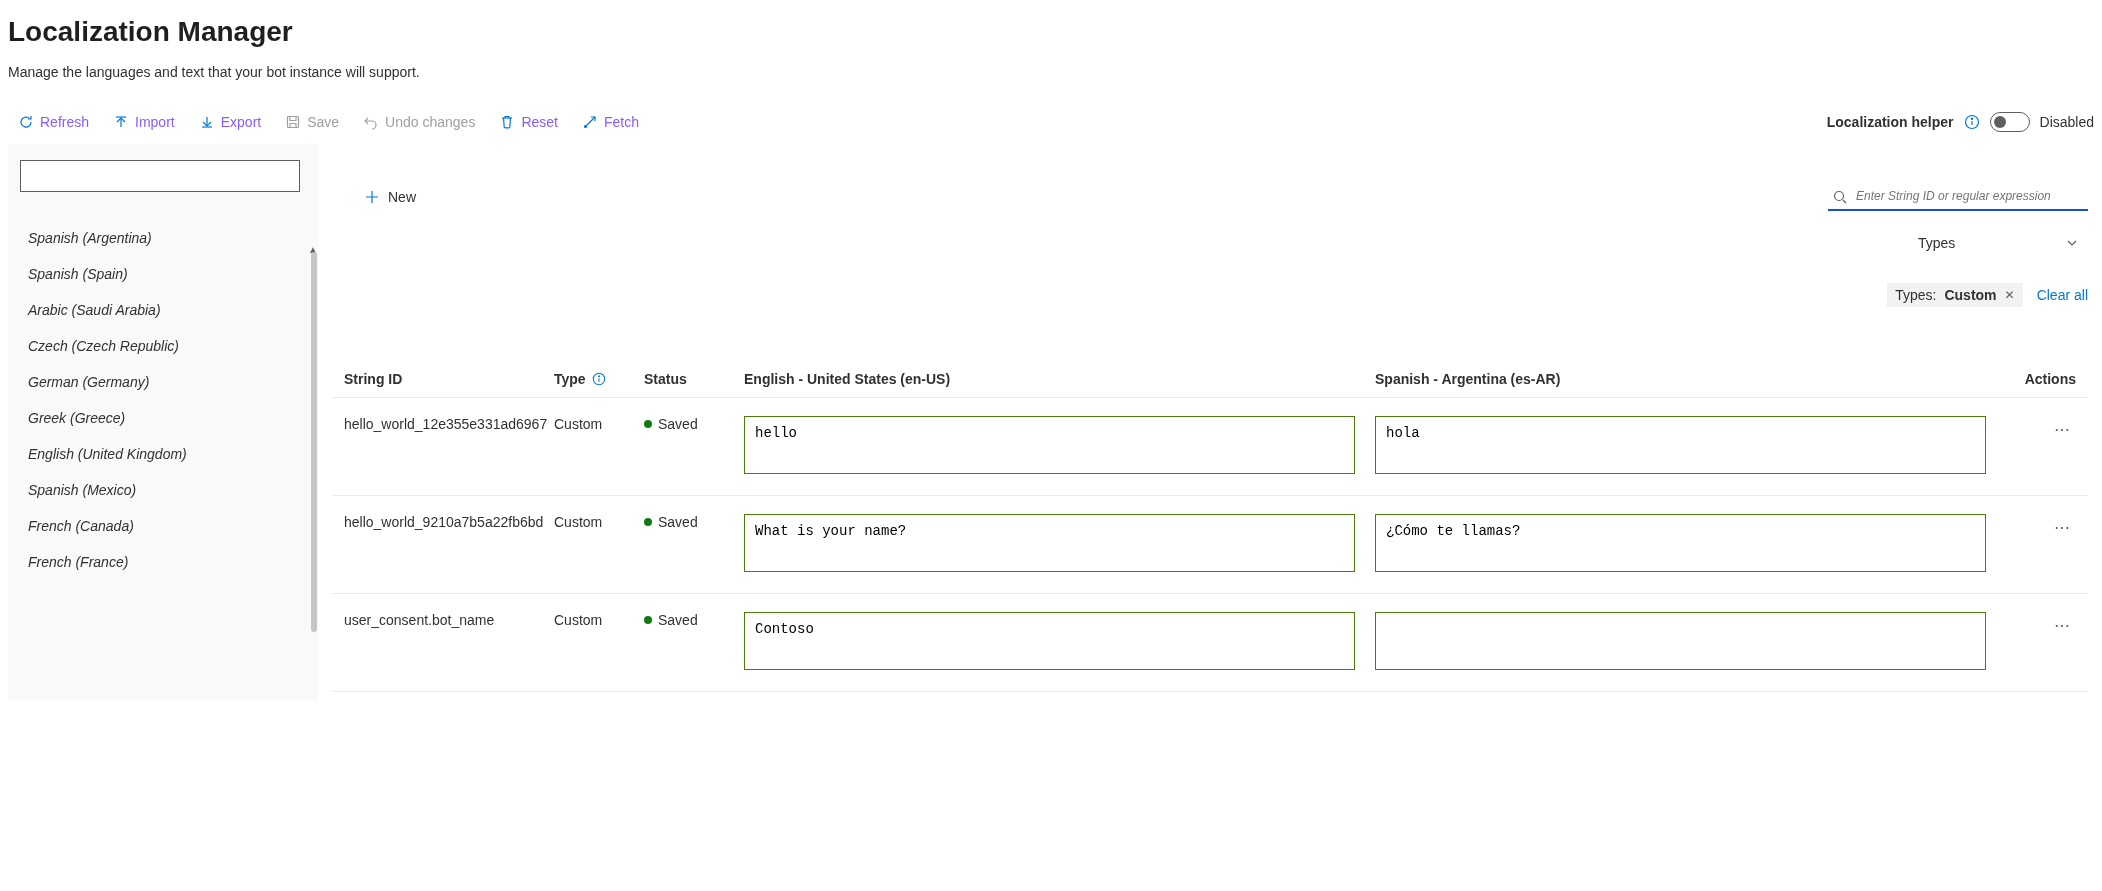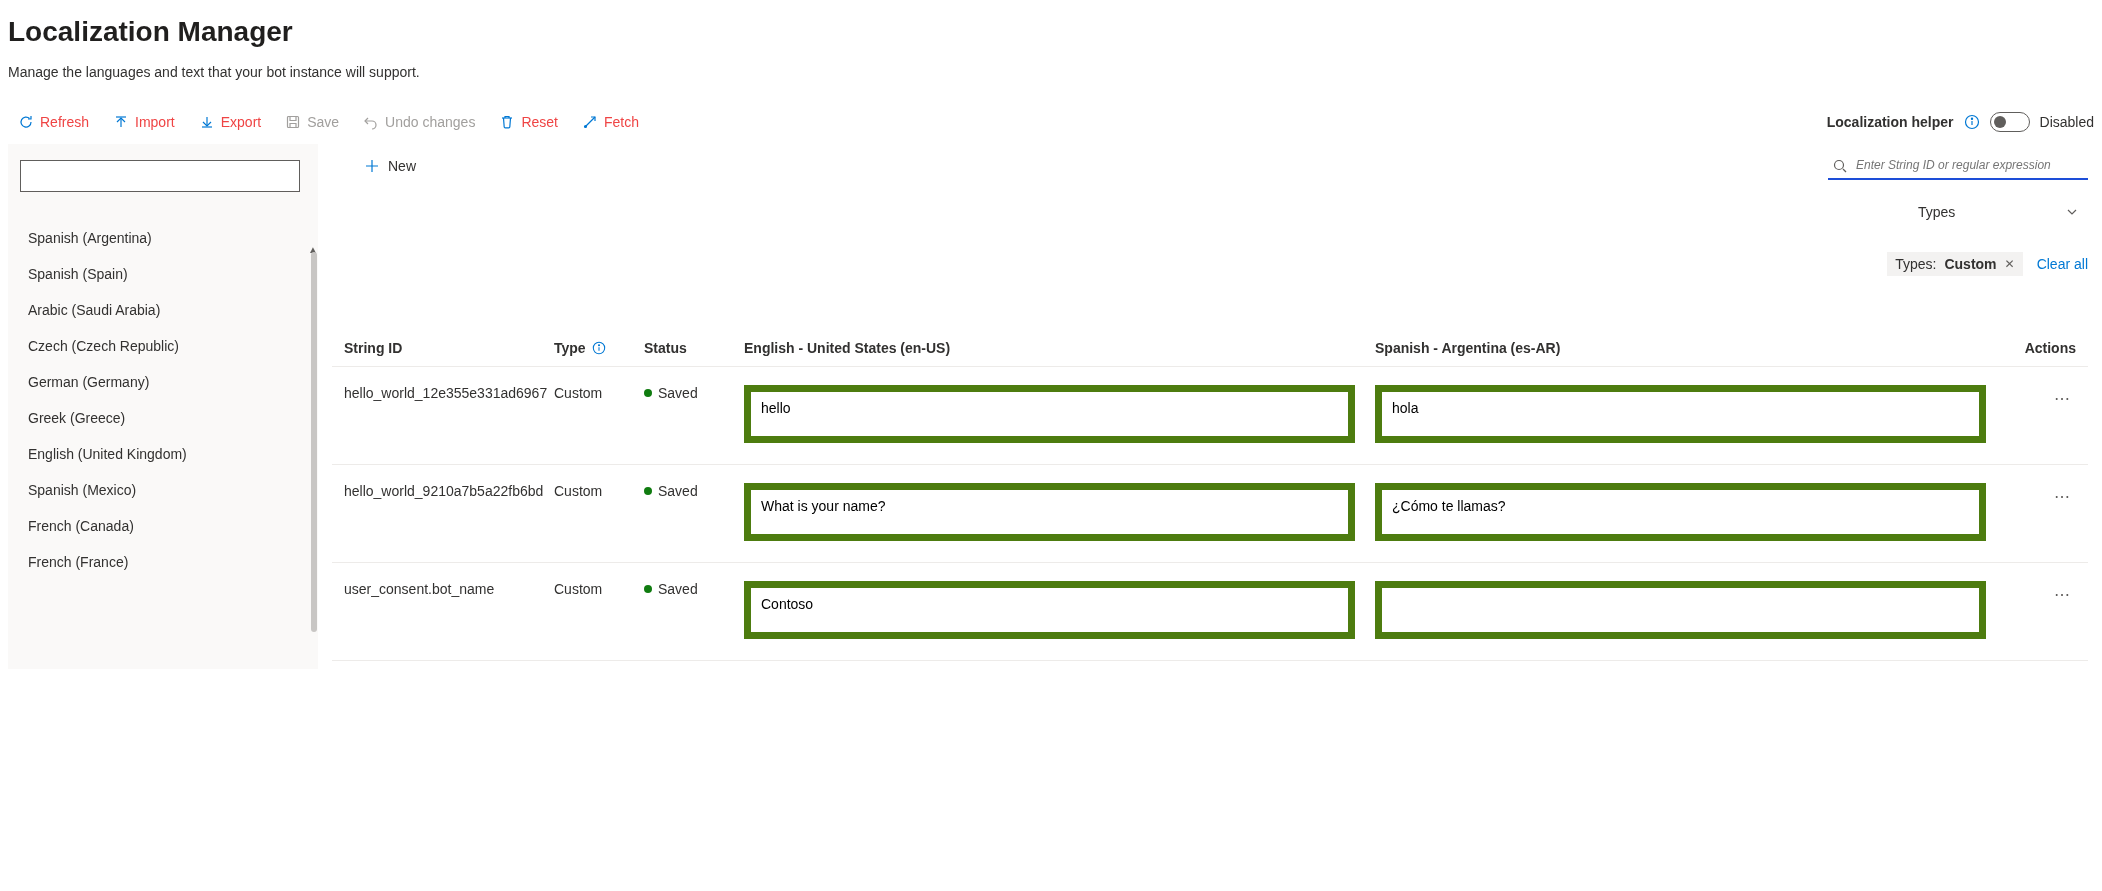--- a/index.html
+++ b/index.html
@@ -23,21 +23,21 @@
 .toolbar-left { display: flex; align-items: center; gap: 4px; }
 .cmd-btn {
   display: inline-flex;
   align-items: center;
   gap: 6px;
   padding: 6px 10px;
   background: none;
   border: none;
   cursor: pointer;
   font-size: 14px;
-  color: #ef4444;
+  color: #8b5cf6;
   border-radius: 2px;
 }
 .cmd-btn .icon { color: #0078d4; display: inline-flex; }
 .cmd-btn.disabled { color: #a19f9d; cursor: default; }
 .cmd-btn.disabled .icon { color: #a19f9d; }
 
 .toolbar-right { display: flex; align-items: center; gap: 10px; }
 .helper-label { font-weight: 600; font-size: 14px; }
 .info-icon { color: #0078d4; display: inline-flex; }
 .toggle {
@@ -54,33 +54,33 @@
 .sidebar {
   width: 310px; min-width: 310px; background: #faf9f8; padding: 16px 12px;
   position: relative;
 }
 .sidebar-search {
   width: 280px; height: 32px; border: 1px solid #605e5c; background: #fff;
   padding: 4px 8px; font-size: 14px; outline: none;
 }
 .lang-list { margin-top: 28px; position: relative; }
 .lang-item {
-  padding: 10px 8px; cursor: pointer; font-size: 14px; color: #323130;
+  padding: 10px 8px; cursor: pointer; font-size: 14px; color: #323130; font-style: italic;
 }
 .scrollbar-track {
   position: absolute; right: 0; top: 108px; width: 8px; height: 400px;
   background: transparent;
 }
 .scrollbar-thumb {
   width: 6px; height: 380px; background: #c8c6c4; border-radius: 3px; margin-left: 1px;
 }
 .scroll-arrow { position:absolute; right:0; top:100px; color:#605e5c; font-size:10px; }
 
 .main { flex: 1; padding: 8px 6px; }
-.main-top-row { display: flex; justify-content: space-between; align-items: flex-start; }
+.main-top-row { display: flex; justify-content: space-between; align-items: flex-start; margin-top: 31px; }
 .new-btn {
   display: inline-flex; align-items: center; gap: 8px; padding: 6px 12px;
   background: none; border: none; cursor: pointer; font-size: 14px; color: #323130;
   margin-left: 20px;
 }
 .new-btn .icon { color: #0078d4; }
 
 .search-wrap { position: relative; width: 260px; }
 .search-input {
   width: 100%; border: none; border-bottom: 2px solid #1d4ed8;
@@ -122,22 +122,22 @@
   padding: 18px 12px;
   border-bottom: 1px solid #edebe9;
   align-items: flex-start;
 }
 .cell-id { font-size:14px; color:#323130; word-break: break-all; }
 .cell-type { font-size:14px; }
 .cell-status { display:flex; align-items:center; gap:6px; font-size:14px; }
 .status-dot { width:8px; height:8px; border-radius:50%; background:#107c10; display:inline-block; }
 .cell-input-wrap { padding-right: 20px; }
 .cell-input {
-  width:100%; height:58px; border:7px solid #4d7c0f; padding:8px 10px;
-  font-size:14px; font-family:Liberation Sans, sans-serif; resize:none; outline:none;
+  width:100%; height:58px; border:1px solid #4d7c0f; padding:8px 10px;
+  font-size:14px; font-family:Liberation Mono, monospace; resize:none; outline:none;
 }
 .cell-actions { text-align:right; }
 .more-btn { background:none; border:none; cursor:pointer; color:#605e5c; font-size:16px; letter-spacing:2px; padding:4px; }
 
 svg { display:block; }
 </style>
 </head>
 <body>
 
 <div class="header">

